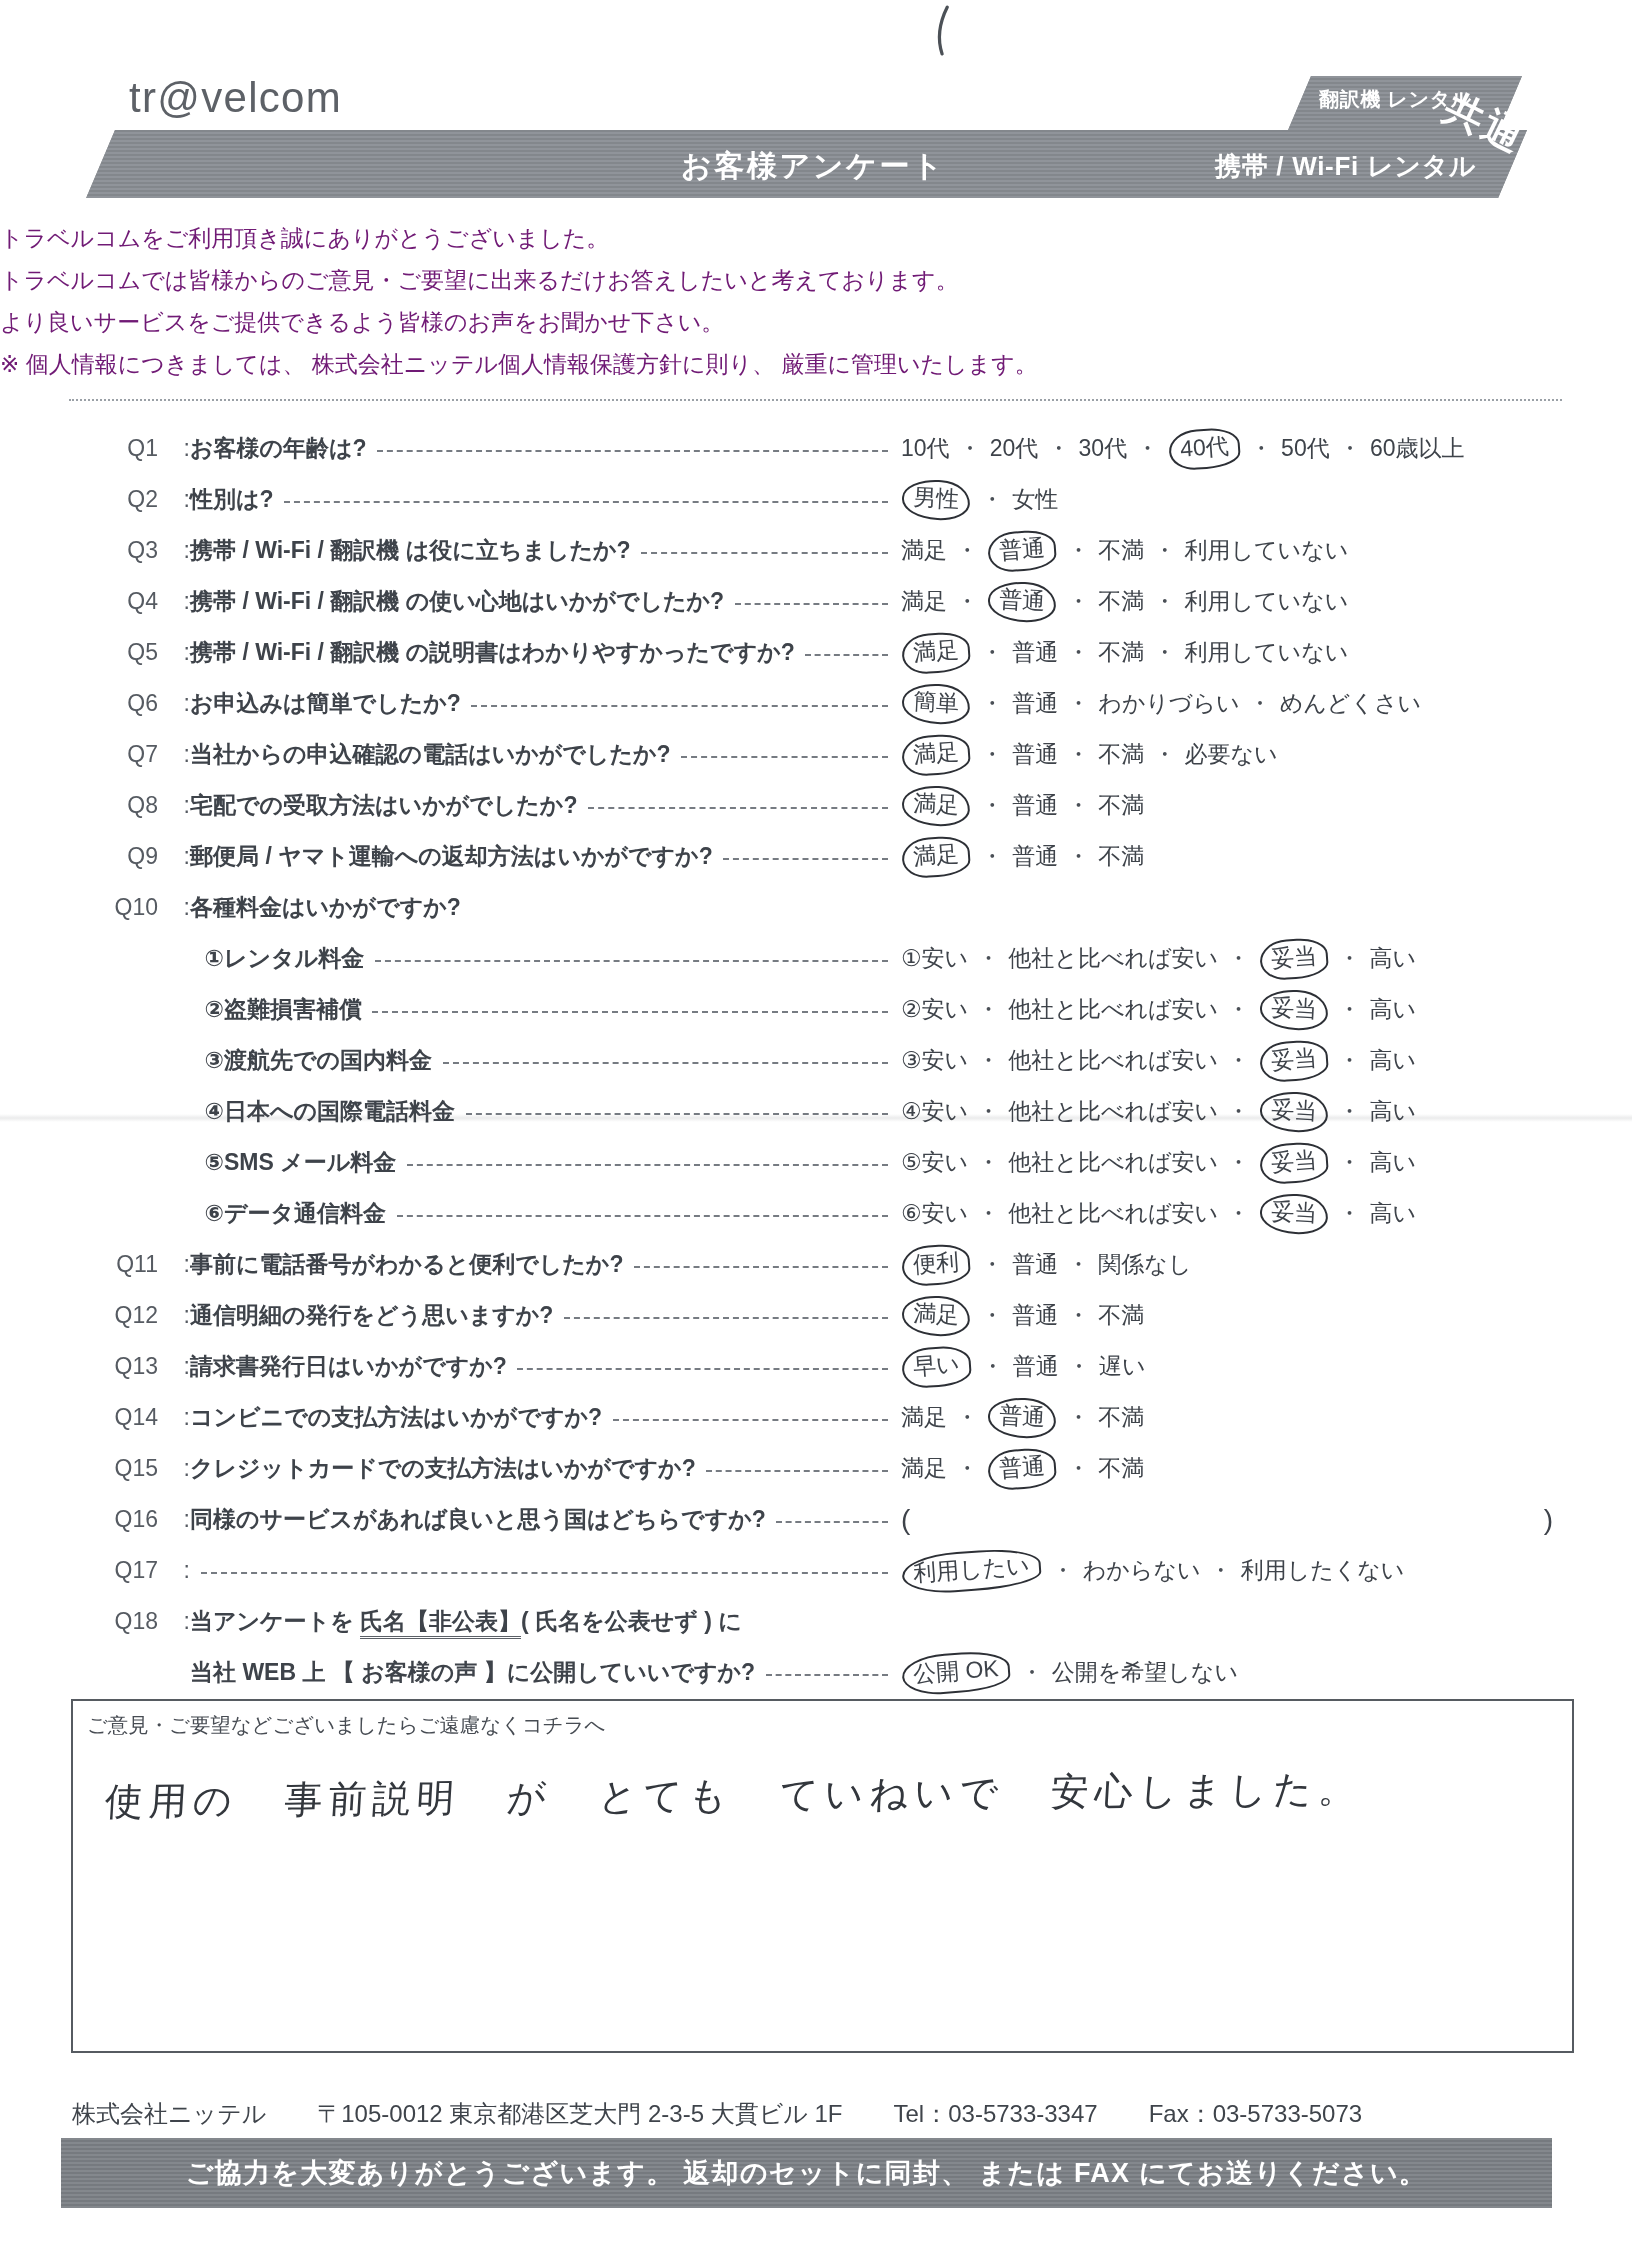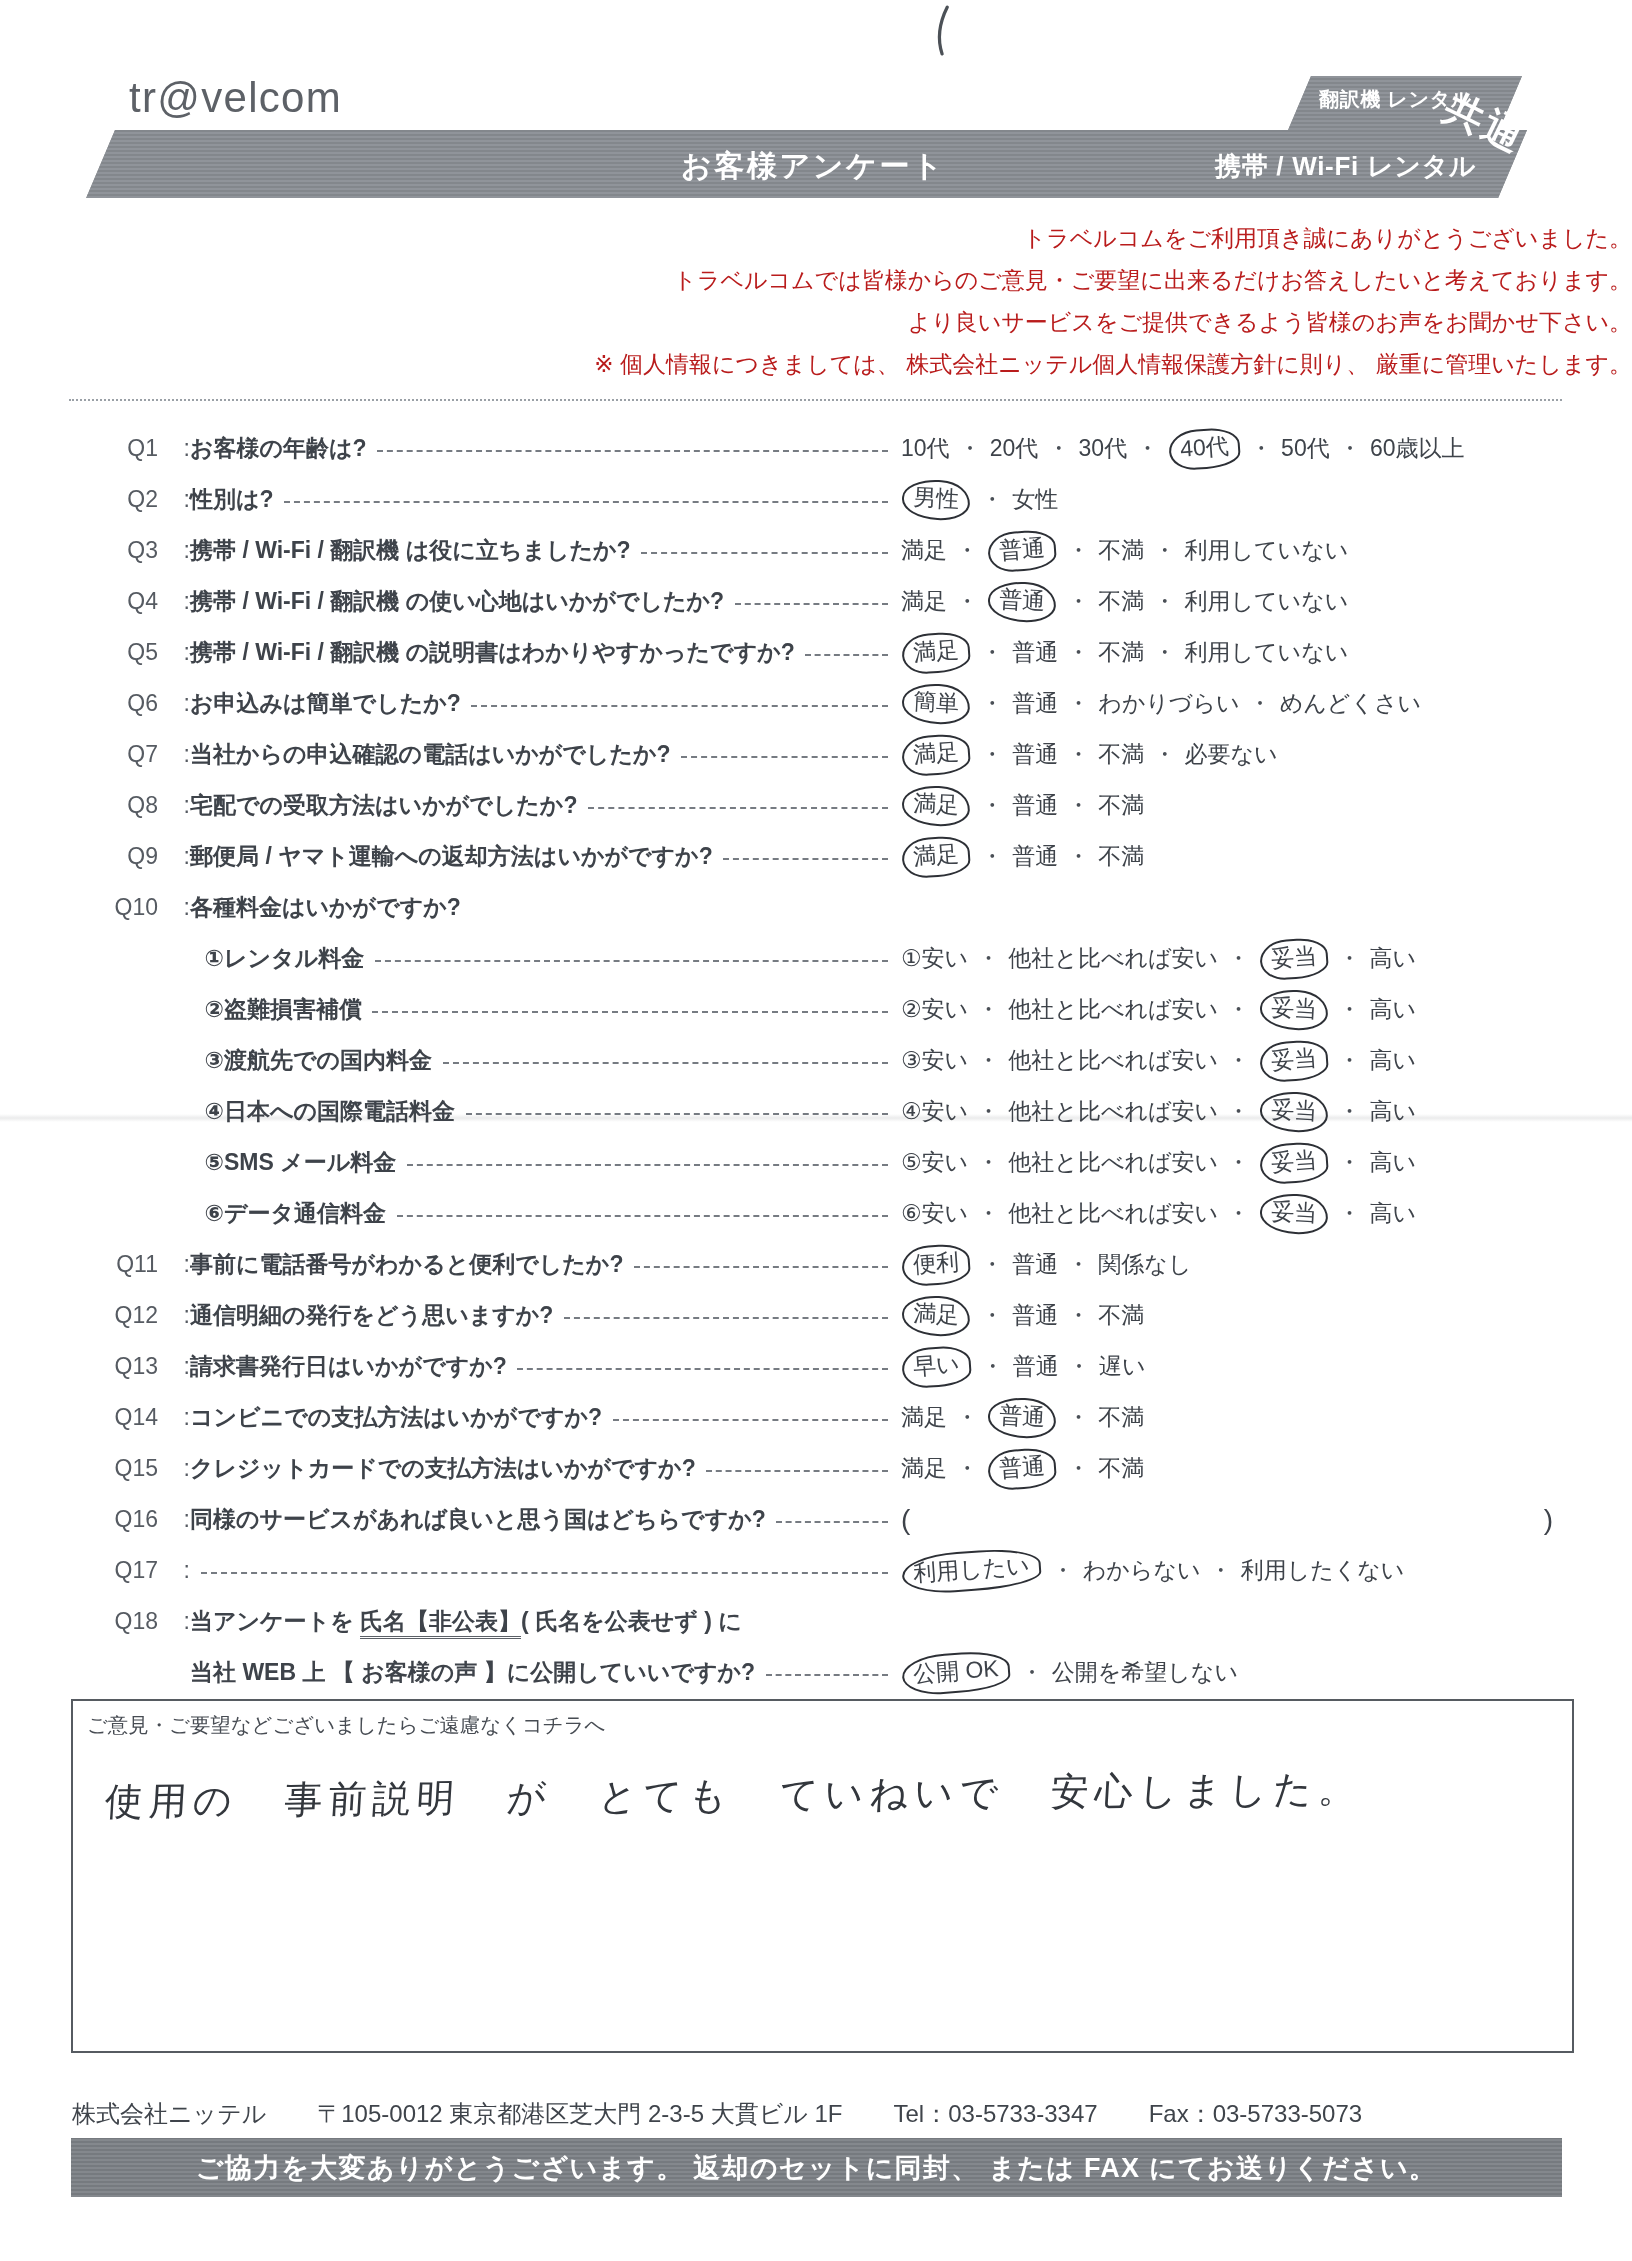--- a/index.html
+++ b/index.html
@@ -34,21 +34,21 @@
   }
   .badge-bottom{
     left:1215px;top:149px;font-size:26px;font-weight:bold;color:#fff;letter-spacing:0.7px;white-space:nowrap;
   }
   .badge-side{
     left:1443px;top:96px;font-size:39px;font-weight:bold;color:#fff;
     transform:rotate(26deg);letter-spacing:2.6px;white-space:nowrap;
   }
 
   
-  .intro{left:0;top:217px;width:1632px;text-align:right;font-size:23px;line-height:42px;color:#b91c1c;}
+  .intro{left:0;top:217px;width:1632px;text-align:left;font-size:23px;line-height:42px;color:#701a75;}
   .sep-dotted{
     left:69px;top:399px;width:1493px;height:0;border-top:2.6px dotted #9aa0a6;
   }
 
   
   #questions{position:absolute;left:95px;top:423px;width:1458px;}
   .row{height:51px;display:flex;align-items:center;font-size:23px;white-space:nowrap;text-align:right;}
   .row.sub{padding-left:14.5px;}
   .qlabel{flex:0 0 63px;color:#565b62;}
   .qcolon{flex:0 0 32px;color:#565b62;}
@@ -75,21 +75,21 @@
   .handwriting{
     left:105px;top:1770px;font-size:38px;color:#33373d;
     letter-spacing:6px;word-spacing:30px;white-space:nowrap;
     transform:rotate(-0.6deg) skewX(-4deg);
   }
 
   
   .footer-line{left:72px;top:2098px;width:1487px;font-size:24px;color:#3f444b;white-space:nowrap;}
   .footer-line span{margin-right:51px;}
   .footer-band{
-    left:71px;top:2138px;width:1491px;height:59px;
+    left:61px;top:2138px;width:1491px;height:70px;
     background:#7d8186;
     background-image:repeating-linear-gradient(0deg,#84888d 0 2px,#767a7f 2px 4px);
     display:flex;align-items:center;justify-content:center;
   }
   .footer-band span{color:#fff;font-size:27px;font-weight:bold;letter-spacing:1.3px;}
 
   
   .pen-mark{left:920px;top:4px;}
   .crease{
     left:0;top:1114px;width:1632px;height:8px;

